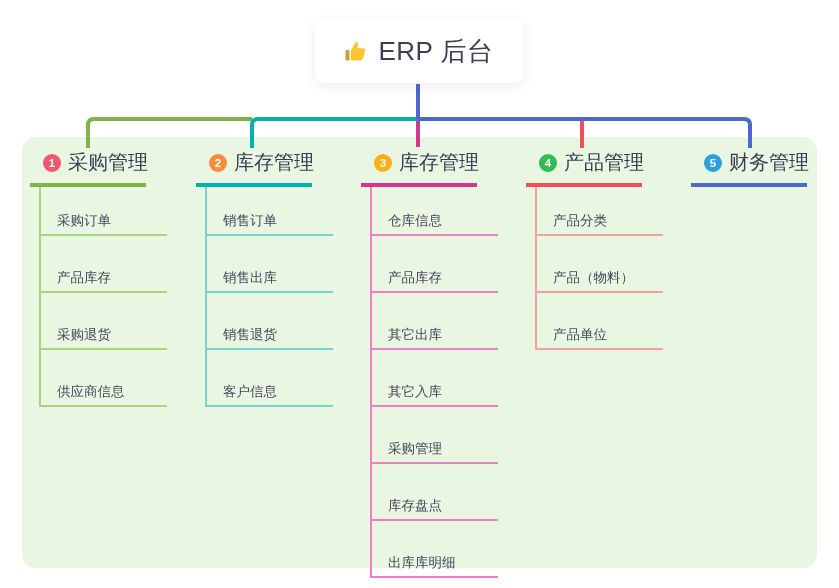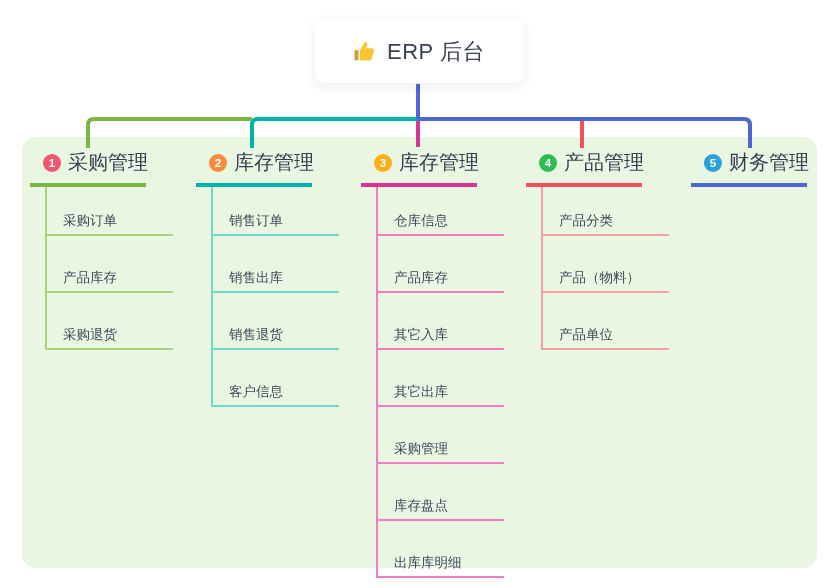--- a/index.html
+++ b/index.html
@@ -2,29 +2,29 @@
 <html><head>
 <meta charset="utf-8">
 <style>
   html,body{margin:0;padding:0;background:#ffffff;}
   body{font-family:"Liberation Sans","DejaVu Sans",sans-serif;}
   .stage{position:relative;width:839px;height:588px;overflow:hidden;background:#ffffff;}
   .panel{position:absolute;left:22px;top:137px;width:795px;height:431px;border-radius:14px;background:#e9f6e2;}
   .connectors{position:absolute;left:0;top:0;width:839px;height:588px;pointer-events:none;}
   .root-card{position:absolute;left:315px;top:20px;width:208px;height:63px;background:#ffffff;border-radius:8px;
     box-shadow:0 3px 12px rgba(60,70,90,.10);display:flex;align-items:center;justify-content:center;gap:10px;}
-  .root-label{font-size:22px;color:#3b4054;font-weight:500;letter-spacing:.5px;}
+  .root-label{font-size:26px;color:#3b4054;font-weight:500;letter-spacing:.5px;}
   .thumb-icon{display:inline-flex;width:24px;height:24px;}
   .branch{position:absolute;top:147px;width:166px;}
   .branch-header{display:flex;align-items:center;gap:7px;width:116px;box-sizing:border-box;
     padding:2px 0 7px 13px;border-bottom:4px solid var(--line);}
   .badge{width:18px;height:18px;border-radius:50%;background:var(--badge);color:#ffffff;font-size:11.5px;
     font-weight:bold;display:flex;align-items:center;justify-content:center;flex:0 0 18px;}
   .branch-label{font-size:20px;color:#383d52;font-weight:500;white-space:nowrap;}
-  .children{margin-left:15px;border-left:2px solid var(--child-line);width:max-content;}
+  .children{margin-left:9px;border-left:2px solid var(--child-line);width:max-content;}
   .child{width:max-content;min-width:97px;padding:33px 13px 4px 16px;border-bottom:2px solid var(--child-line);
     font-size:13.5px;color:#42475c;white-space:nowrap;}
   .child:first-child{padding-top:25px;}
 </style>
 </head>
 <body>
 
 <div class="stage">
 
   <div class="panel" style="background: rgb(233, 246, 226);"></div>
@@ -50,20 +50,21 @@
 
   <div class="branch" style="left: 30px; --line: #7cb544; --child-line: #a9d37e; --badge: #f4566d;">
     <div class="branch-header">
       <span class="badge">1</span>
       <span class="branch-label">采购管理</span>
     </div>
     <div class="children">
       <div class="child">采购订单</div>
       <div class="child">产品库存</div>
       <div class="child">采购退货</div>
+      <div class="child">供应商信息</div>
     </div>
   </div>
 
   <div class="branch" style="left: 196px; --line: #00b4ab; --child-line: #73d5cb; --badge: #f98c3a;">
     <div class="branch-header">
       <span class="badge">2</span>
       <span class="branch-label">库存管理</span>
     </div>
     <div class="children">
       <div class="child">销售订单</div>
@@ -74,22 +75,22 @@
   </div>
 
   <div class="branch" style="left: 361px; --line: #d6368f; --child-line: #f07ec0; --badge: #fbae17;">
     <div class="branch-header">
       <span class="badge">3</span>
       <span class="branch-label">库存管理</span>
     </div>
     <div class="children">
       <div class="child">仓库信息</div>
       <div class="child">产品库存</div>
+      <div class="child">其它出库</div>
       <div class="child">其它入库</div>
-      <div class="child">其它出库</div>
       <div class="child">采购管理</div>
       <div class="child">库存盘点</div>
       <div class="child">出库库明细</div>
     </div>
   </div>
 
   <div class="branch" style="left: 526px; --line: #f25059; --child-line: #f7a0a4; --badge: #2ebd53;">
     <div class="branch-header">
       <span class="badge">4</span>
       <span class="branch-label">产品管理</span>

